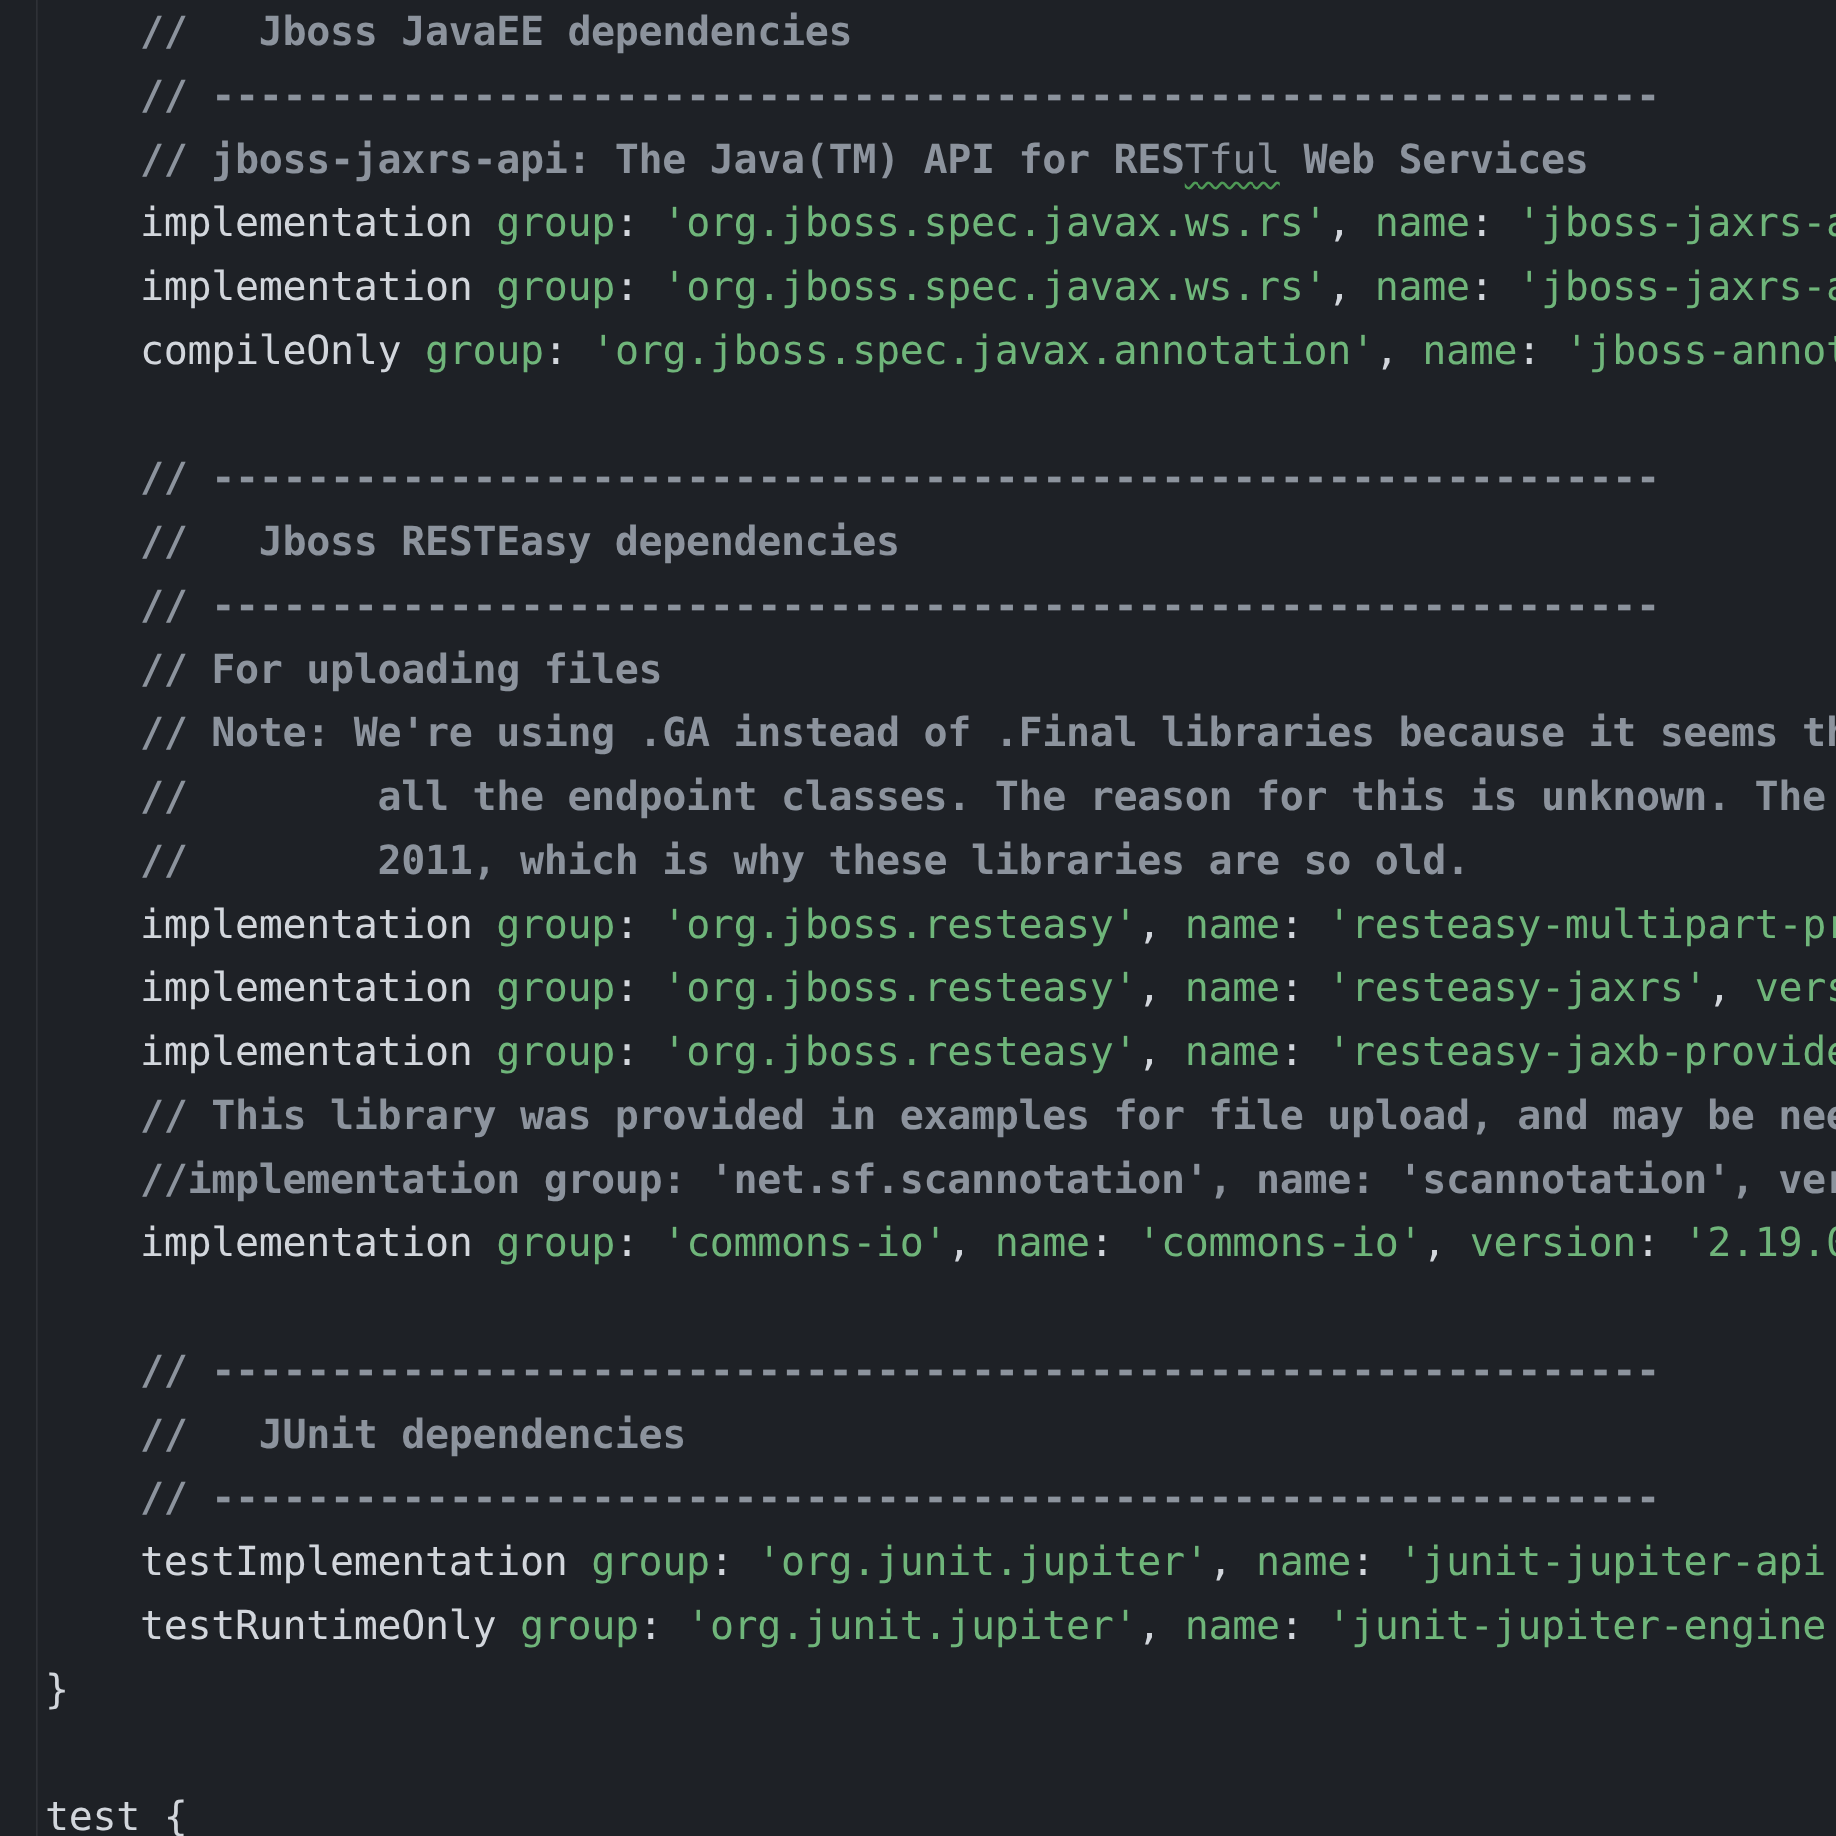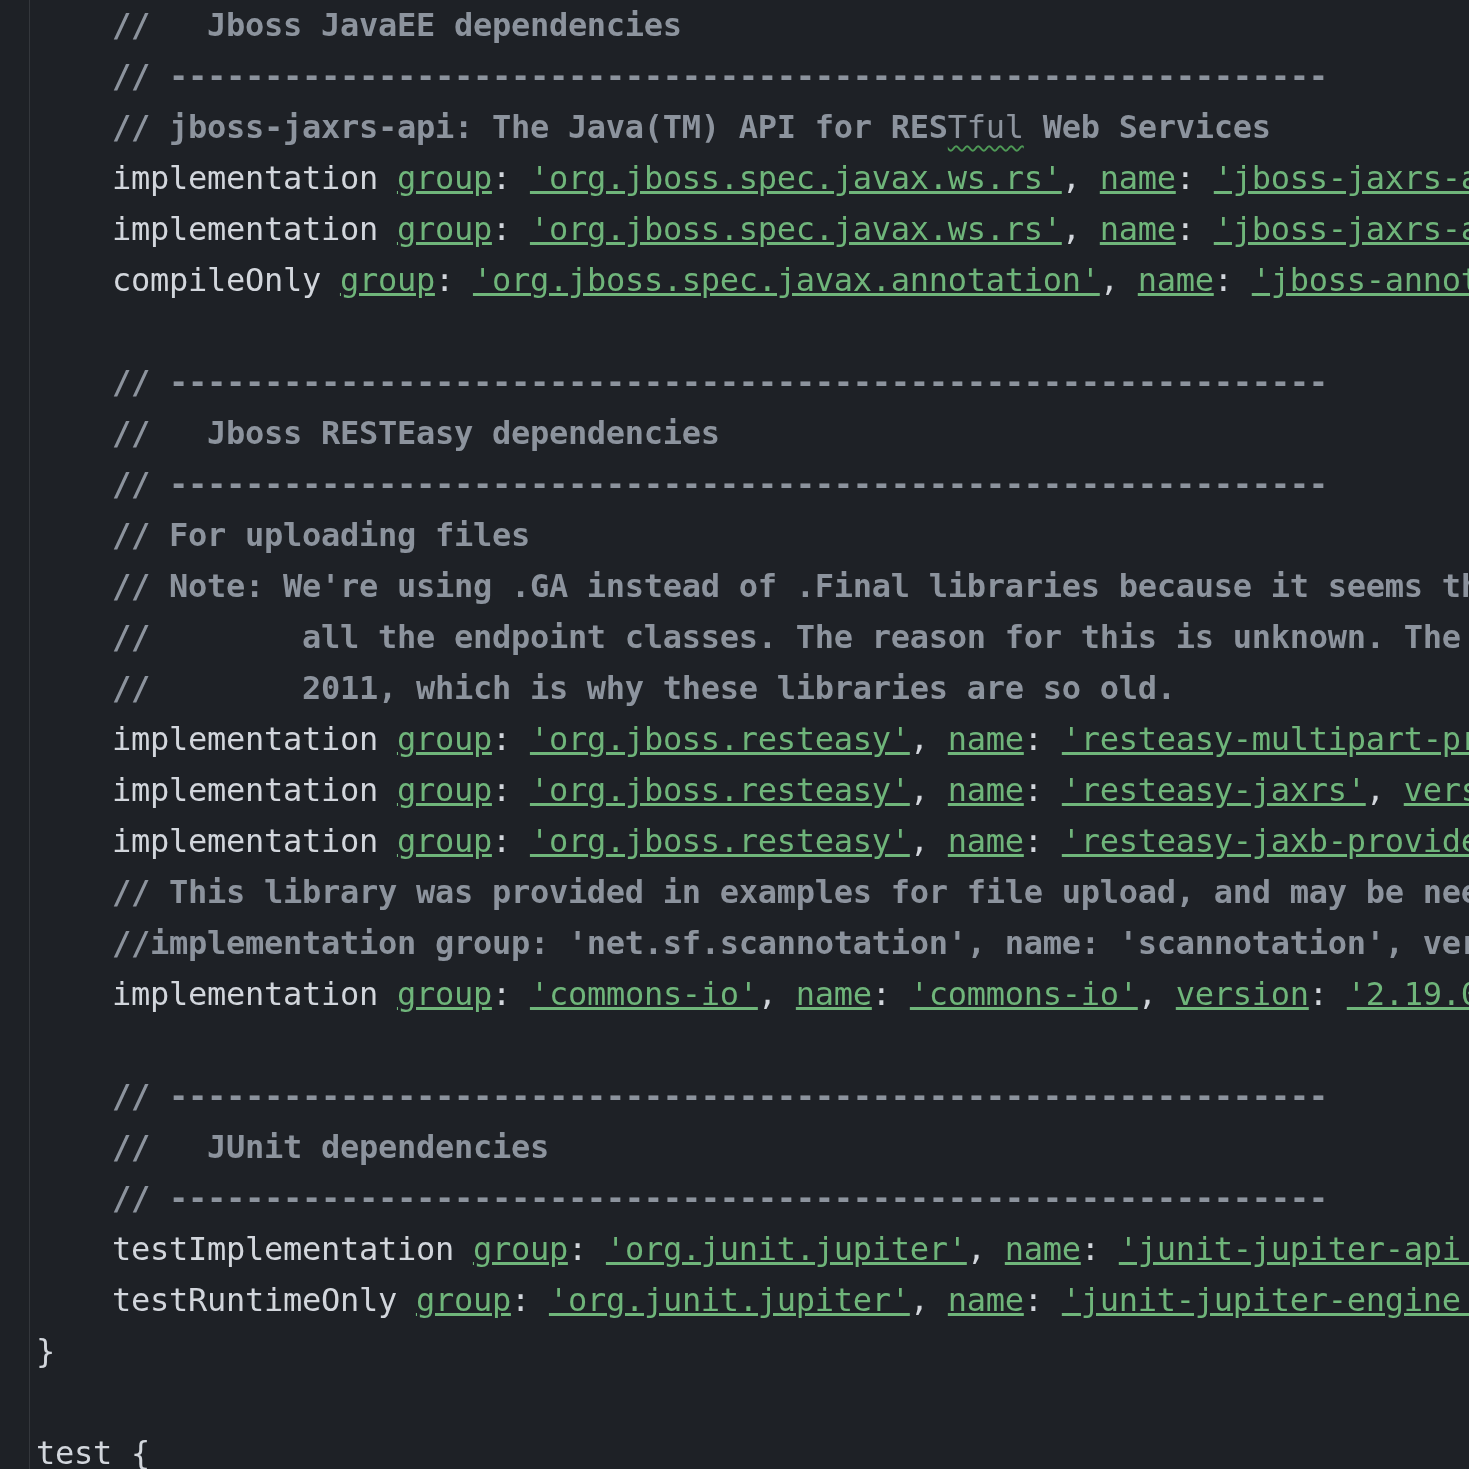--- a/index.html
+++ b/index.html
@@ -27,21 +27,21 @@
   .code-area{
     position:absolute;left:36px;top:0;
     font-size:32px;
     line-height:51px;
     letter-spacing:-0.27px;
     white-space:pre;
   }
   .code-line{height:51px;white-space:pre;}
   .tok-c{color:var(--comment);font-weight:bold;}
   .tok-w{color:var(--code);text-align:right;}
-  .tok-g{color:var(--green);text-decoration:underline;}
+  .tok-g{color:var(--green);}
   .tok-t{
     color:var(--comment);
     text-decoration:underline wavy var(--squiggle);
     text-decoration-thickness:2px;
     text-underline-offset:7px;
   }
 </style>
 </head>
 <body>
 

